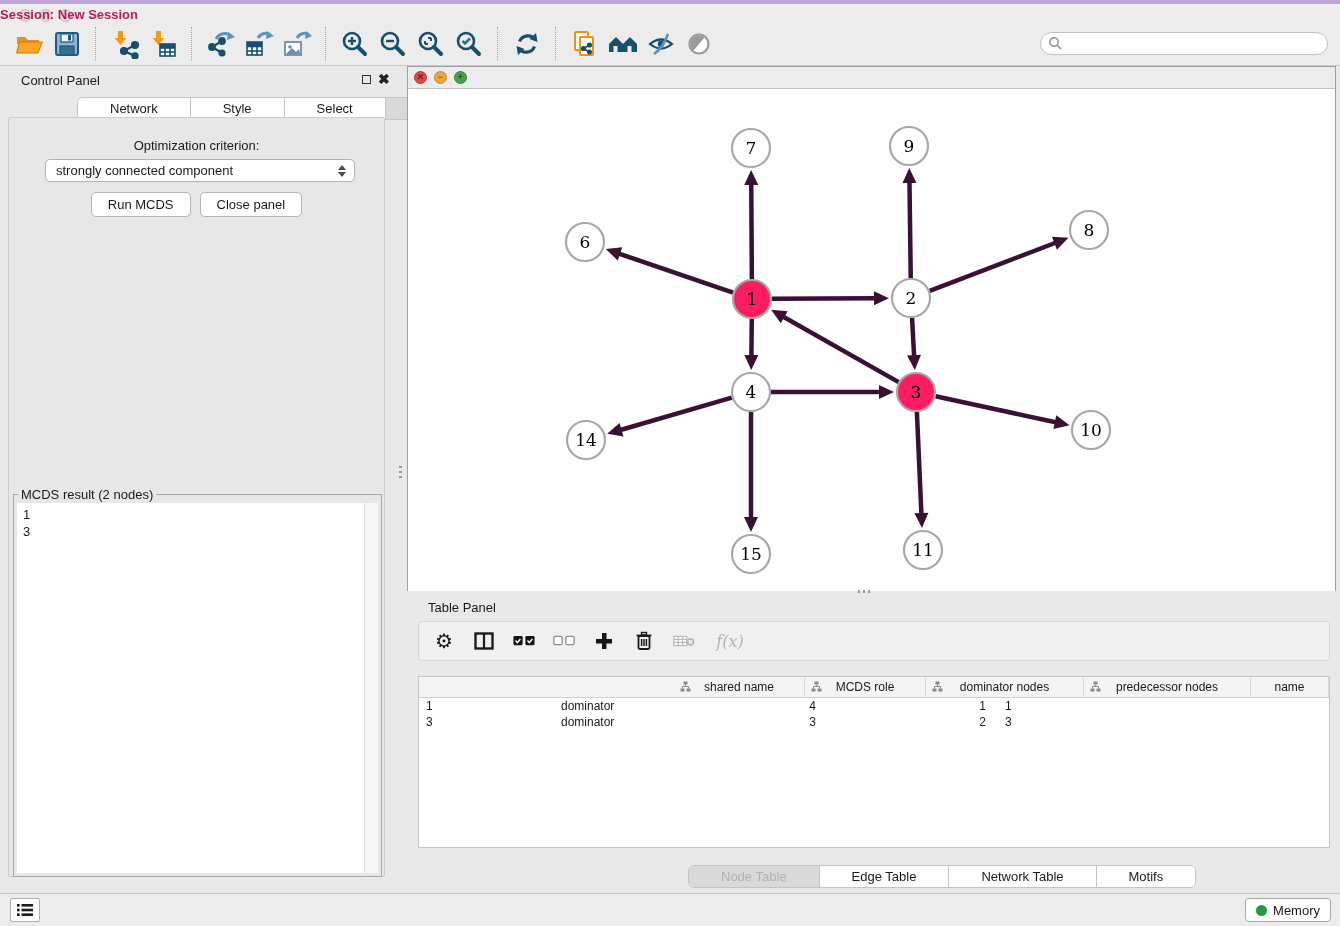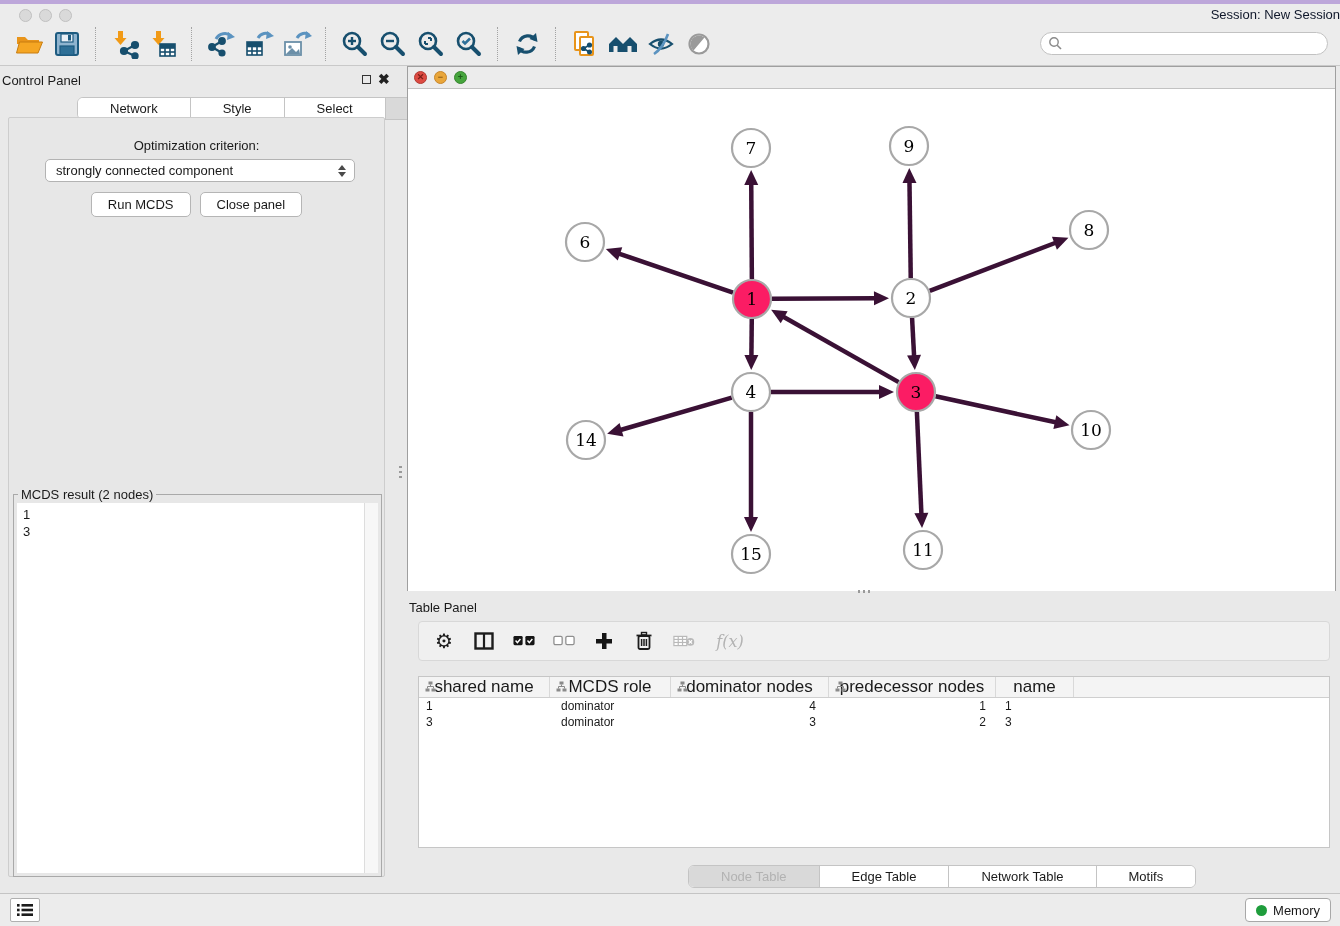--- a/index.html
+++ b/index.html
@@ -3,33 +3,33 @@
 <meta charset="utf-8">
 <style>
   html,body{margin:0;padding:0;}
   .app{position:relative;width:1340px;height:926px;background:#e9e9e9;
        font-family:"Liberation Sans",sans-serif;font-size:13px;color:#1a1a1a;overflow:hidden;}
   
   .desktop-edge{position:absolute;left:0;top:0;width:100%;height:4px;background:#bda7da;}
   .titlebar{position:absolute;left:0;top:4px;width:100%;height:18px;background:#ececec;}
   .traffic{position:absolute;top:5px;width:13px;height:13px;border-radius:50%;
            background:#d9d9d9;border:1px solid #c0c0c0;box-sizing:border-box;}
-  .win-title{position:absolute;left:0;right:0;top:3px;text-align:right;color:#0f172a;}
+  .win-title{position:absolute;left:0;right:0;top:3px;text-align:left;color:#be185d;font-weight:bold;}
   
   .toolbar{position:absolute;left:0;top:22px;width:100%;height:44px;background:#ececec;
            border-bottom:1px solid #c9c9c9;display:flex;align-items:center;box-sizing:border-box;padding-left:10px;}
   .tb-btn{width:32px;height:32px;display:flex;align-items:center;justify-content:center;flex:0 0 auto;margin:0 3px;}
   .tb-sep{width:1px;height:34px;border-left:1px dotted #a3a3a3;margin:0 9px;flex:0 0 auto;}
   .search-wrap{margin-left:auto;margin-right:12px;position:relative;width:288px;height:23px;flex:0 0 auto;}
   .search-wrap input{width:100%;height:100%;box-sizing:border-box;border:1px solid #c2c2c2;border-radius:12px;
            background:#fff;padding:0 8px 0 26px;font-family:"Liberation Sans",sans-serif;font-size:13px;outline:none;}
   .search-glass{position:absolute;left:8px;top:4px;}
   
   .control-panel{position:absolute;left:0;top:66px;width:394px;height:827px;}
-  .panel-title{position:absolute;left:2px;top:7px;}
+  .panel-title{position:absolute;left:21px;top:7px;}
   .float-ico{position:absolute;width:9px;height:9px;border:1.5px solid #333;box-sizing:border-box;}
   .close-ico{position:absolute;font-weight:bold;font-size:14px;color:#222;line-height:12px;}
   .tabgroup{position:absolute;display:flex;border:1px solid #c4c4c4;border-radius:6px;overflow:hidden;background:#fff;}
   .tabgroup .tab{padding:3px 32px;background:#fff;border-left:1px solid #c4c4c4;white-space:nowrap;}
   .tabgroup .tab:first-child{border-left:none;}
   .tabgroup .tab.active{background:#d9d9d9;color:#b2b2b2;}
   .cp-tabs{left:77px;top:31px;}
   .cp-body{position:absolute;left:8px;top:51px;width:377px;height:760px;background:#e7e7e7;
            border:1px solid #cdcdcd;border-radius:2px;box-sizing:border-box;}
   .opt-label{position:absolute;left:0;width:100%;top:20px;text-align:center;}
@@ -64,21 +64,21 @@
       background:repeating-linear-gradient(90deg,#9a9a9a 0 2px,transparent 2px 5px);}
   
   .table-panel{position:absolute;left:407px;top:595px;width:929px;height:298px;}
   .tp-toolbar{position:absolute;left:11px;top:26px;width:912px;height:40px;background:#f0f0f0;
       border:1px solid #d8d8d8;border-radius:4px;box-sizing:border-box;display:flex;align-items:center;padding-left:14px;gap:18px;}
   .tp-ico{width:22px;height:22px;display:flex;align-items:center;justify-content:center;}
   .gear-glyph{font-size:20px;color:#1c1c1c;line-height:20px;}
   .fx{font-family:"DejaVu Serif",serif;font-style:italic;font-size:16px;color:#b3b3b3;}
   .grid-table{position:absolute;left:11px;top:81px;width:912px;height:172px;background:#fff;
       border:1px solid #c6c6c6;box-sizing:border-box;}
-  .gt-header{display:flex;height:20px;background:#f4f4f4;border-bottom:1px solid #cfcfcf;font-size:17px;}
+  .gt-header{display:flex;height:20px;background:#f4f4f4;border-bottom:1px solid #cfcfcf;font-size:12px;justify-content:flex-end;}
   .gt-th{position:relative;display:flex;align-items:center;justify-content:center;border-right:1px solid #d9d9d9;box-sizing:border-box;}
   .gt-th .tree{position:absolute;left:6px;top:4px;}
   .gt-row{display:flex;height:16px;font-size:12px;align-items:center;}
   .gt-td{box-sizing:border-box;overflow:hidden;white-space:nowrap;}
   .c0{width:131px;} .c1{width:121px;} .c2{width:158px;} .c3{width:167px;} .c4{width:78px;}
   .pl7{padding-left:7px;} .pl11{padding-left:11px;} .pl9{padding-left:9px;}
   .ralign2{text-align:right;padding-right:13px;} .ralign3{text-align:right;padding-right:10px;}
   .tp-tabs{left:281px;top:270px;}
   
   .statusbar{position:absolute;left:0;top:893px;width:100%;height:38px;background:#ececec;

